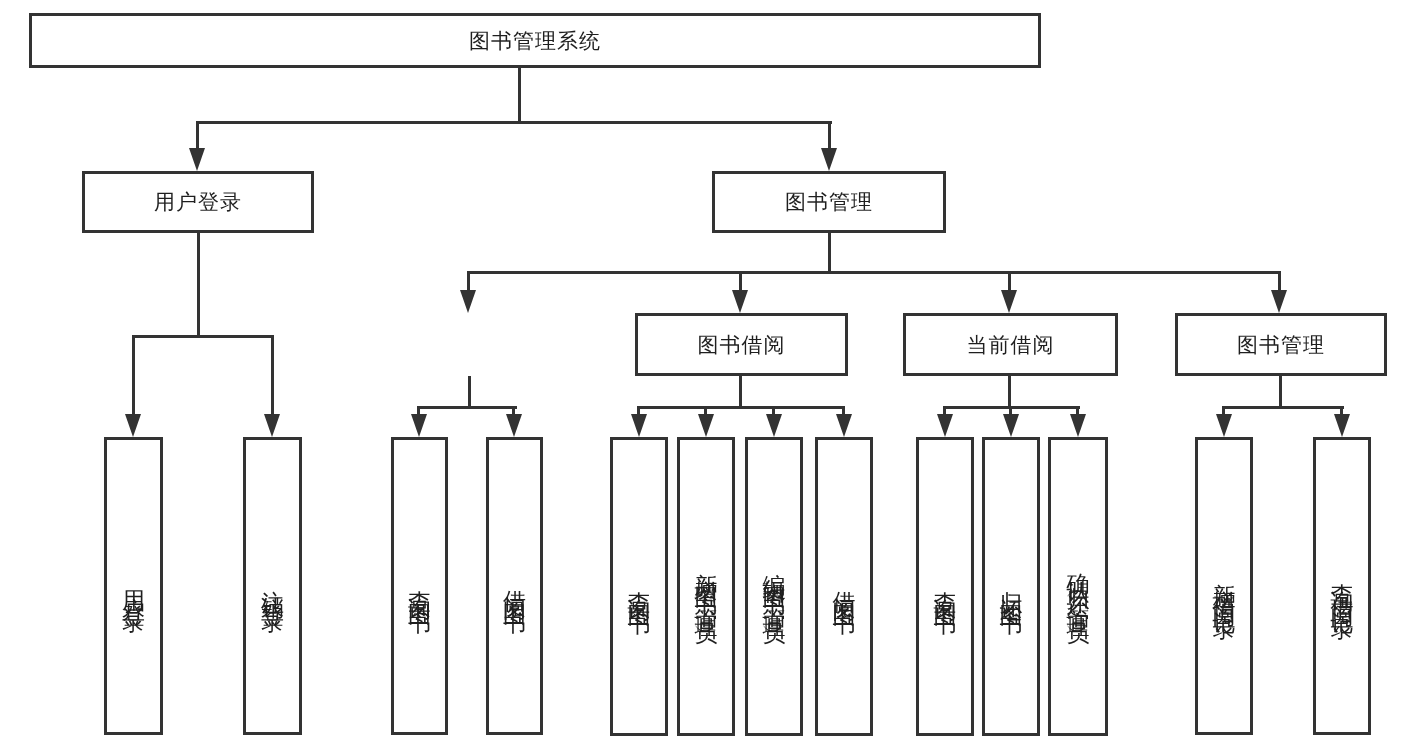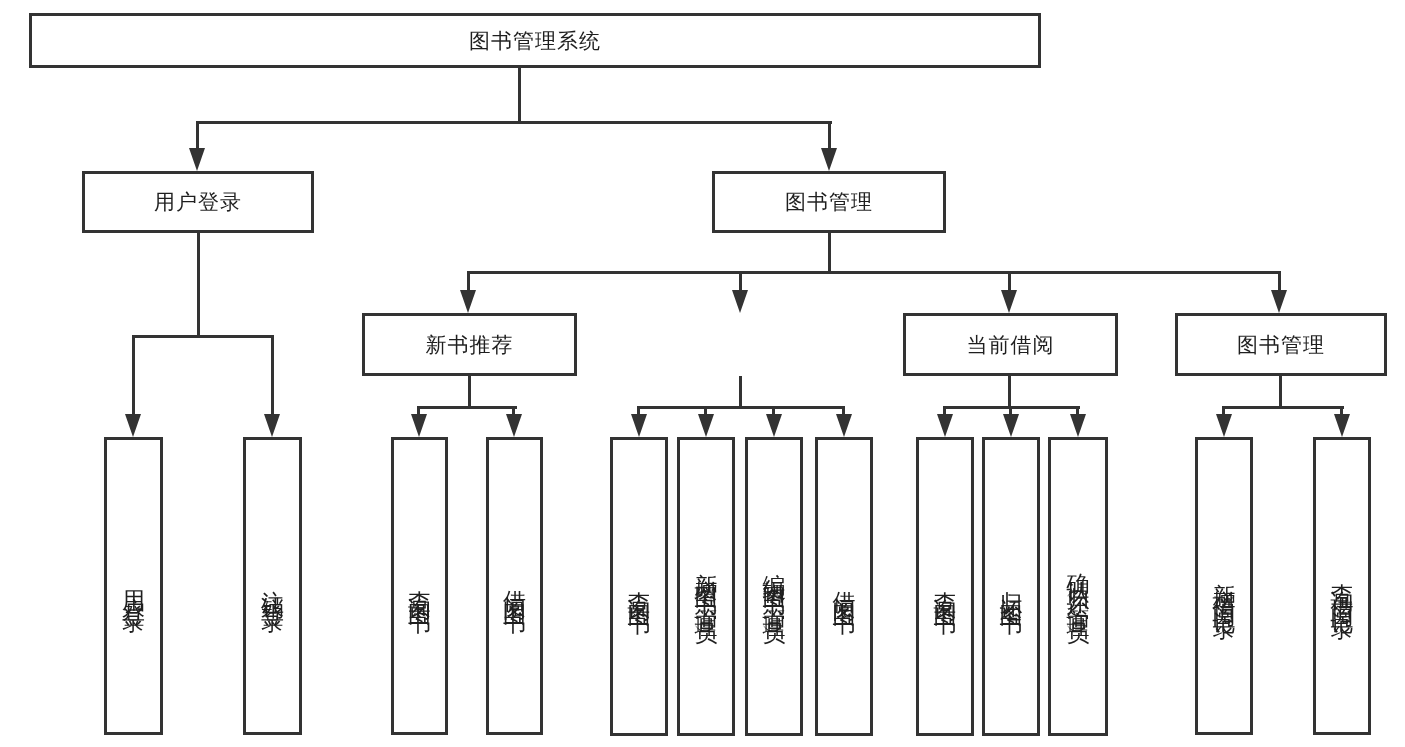--- a/index.html
+++ b/index.html
@@ -73,21 +73,21 @@
   <div class="hline" style="left:467px;top:271px;width:814px;"></div>
   <div class="vline" style="left:467px;top:271px;height:22px;"></div>
   <div class="ahead" style="left:460px;top:290px;"></div>
   <div class="vline" style="left:739px;top:271px;height:22px;"></div>
   <div class="ahead" style="left:732px;top:290px;"></div>
   <div class="vline" style="left:1008px;top:271px;height:22px;"></div>
   <div class="ahead" style="left:1001px;top:290px;"></div>
   <div class="vline" style="left:1278px;top:271px;height:22px;"></div>
   <div class="ahead" style="left:1271px;top:290px;"></div>
 
-  <div class="box hbox" style="left:362px;top:313px;width:215px;height:63px;">新书推荐</div>
+  <div class="box hbox" style="left:635px;top:313px;width:213px;height:63px;">图书借阅</div>
   <div class="box hbox" style="left:903px;top:313px;width:215px;height:63px;">当前借阅</div>
   <div class="box hbox" style="left:1175px;top:313px;width:212px;height:63px;">图书管理</div>
 
   <div class="vline" style="left:468px;top:376px;height:33px;"></div>
   <div class="hline" style="left:417px;top:406px;width:100px;"></div>
   <div class="vline" style="left:417px;top:406px;height:10px;"></div>
   <div class="ahead" style="left:411px;top:414px;"></div>
   <div class="vline" style="left:512px;top:406px;height:10px;"></div>
   <div class="ahead" style="left:506px;top:414px;"></div>
 

